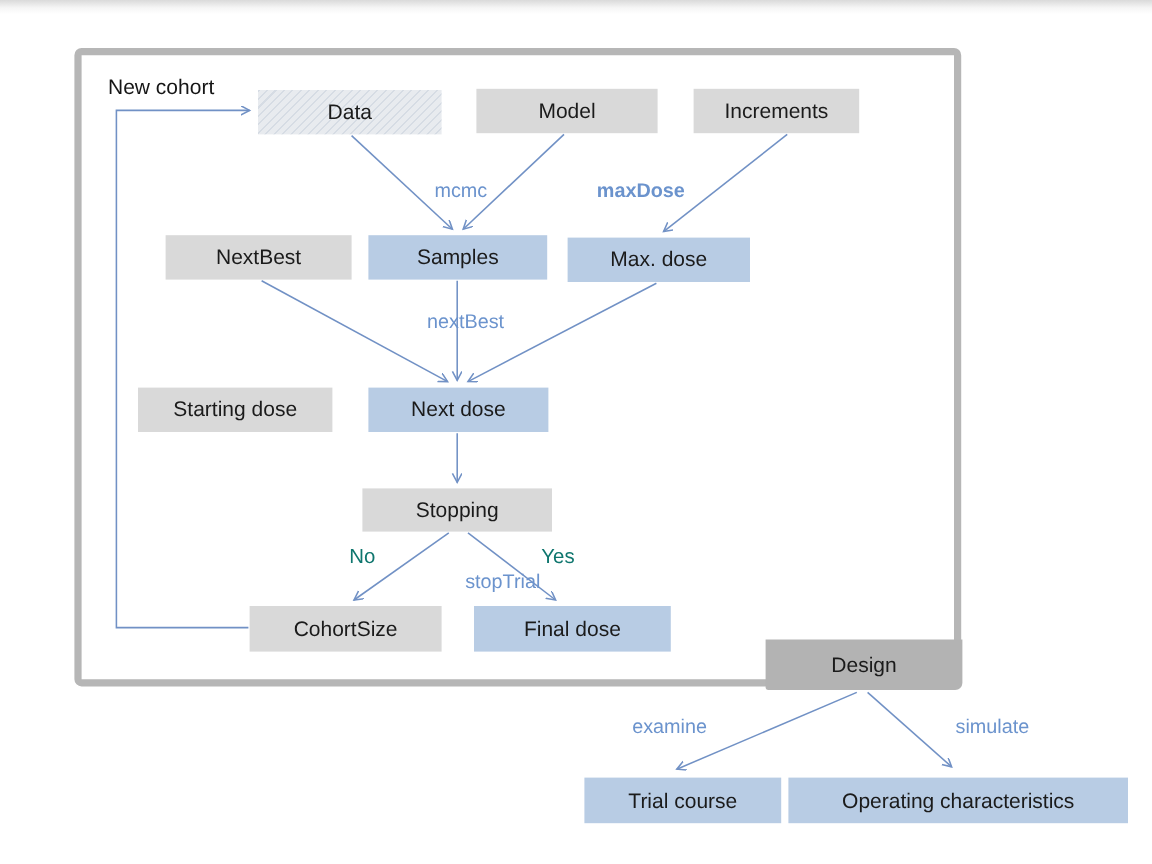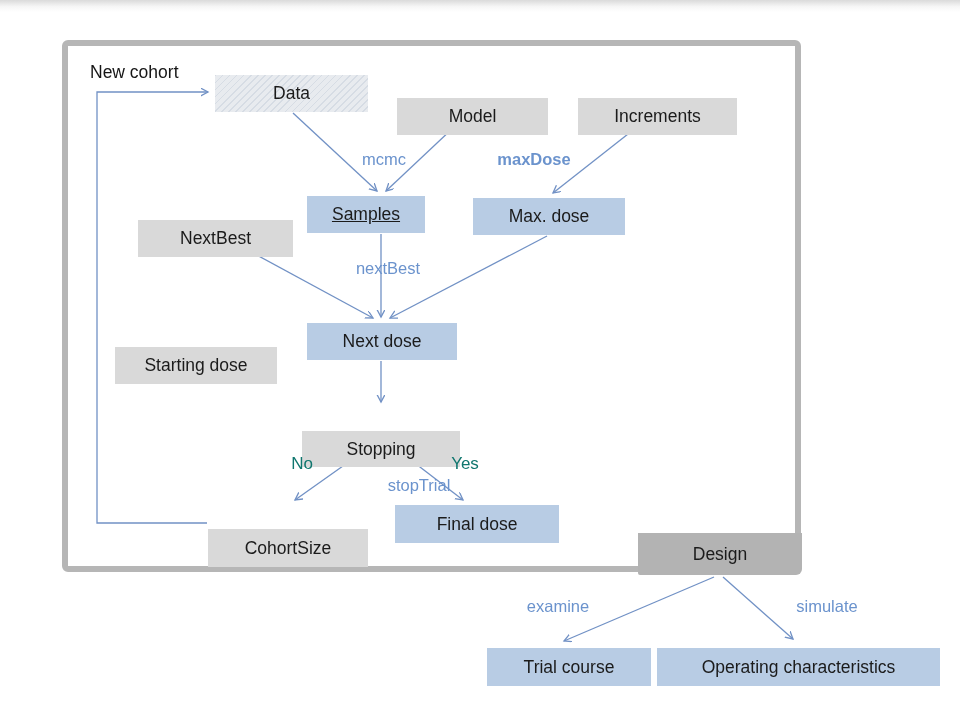--- a/index.html
+++ b/index.html
@@ -16,21 +16,21 @@
     position:absolute;left:62px;top:40px;width:739px;height:532px;
     box-sizing:border-box;border:6px solid #b6b6b6;border-radius:6px;
     background:transparent;
   }
   .node{
     position:absolute;box-sizing:border-box;
     display:flex;align-items:center;justify-content:center;
     font-size:17.5px;color:#1b1b1b;white-space:nowrap;
     z-index:3;
   }
-  .node.gray{background:#d9d9d9;margin-top:24px;}
+  .node.gray{background:#d9d9d9;}
   .node.blue{background:#b8cce4;}
   .node.hatch{
     background:repeating-linear-gradient(135deg,
       #d6dce4 0px,#d6dce4 1.2px,#e8ebef 1.2px,#e8ebef 5px);
   }
   .node.design{
     background:#b3b3b3;z-index:4;border-radius:0 0 6px 2px;
   }
   .flabel{
     position:absolute;font-size:17.5px;color:#161616;white-space:nowrap;z-index:3;
@@ -69,24 +69,24 @@
     <path class="edge" marker-end="url(#ah)" d="M390,444 L463,500"></path>
     <path class="edge" marker-end="url(#ah)" d="M207,523 L97,523 L97,92 L208,92"></path>
     <path class="edge" marker-end="url(#ah)" d="M714,577 L564,641"></path>
     <path class="edge" marker-end="url(#ah)" d="M723,577 L793,639"></path>
   </svg>
 
   <div class="flabel" style="left:90px;top:62px;">New cohort</div>
 
   <div class="node hatch" style="left:215px;top:75px;width:153px;height:37px;">Data</div>
   <div class="node gray" style="left:397px;top:74px;width:151px;height:37px;">Model</div>
-  <div class="node gray" style="left:578px;top:74px;width:159px;height:37px;">Increments</div>
+  <div class="node gray" style="left:578px;top:74px;width:138px;height:37px;">Increments</div>
 
   <div class="node gray" style="left:138px;top:196px;width:155px;height:37px;">NextBest</div>
-  <div class="node blue" style="left:307px;top:196px;width:118px;height:37px;text-decoration:underline;">Samples</div>
+  <div class="node blue" style="left:307px;top:196px;width:149px;height:37px;">Samples</div>
   <div class="node blue" style="left:473px;top:198px;width:152px;height:37px;">Max. dose</div>
 
   <div class="node gray" style="left:115px;top:323px;width:162px;height:37px;">Starting dose</div>
   <div class="node blue" style="left:307px;top:323px;width:150px;height:37px;">Next dose</div>
 
   <div class="node gray" style="left:302px;top:407px;width:158px;height:36px;">Stopping</div>
 
   <div class="node gray" style="left:208px;top:505px;width:160px;height:38px;">CohortSize</div>
   <div class="node blue" style="left:395px;top:505px;width:164px;height:38px;">Final dose</div>
 

